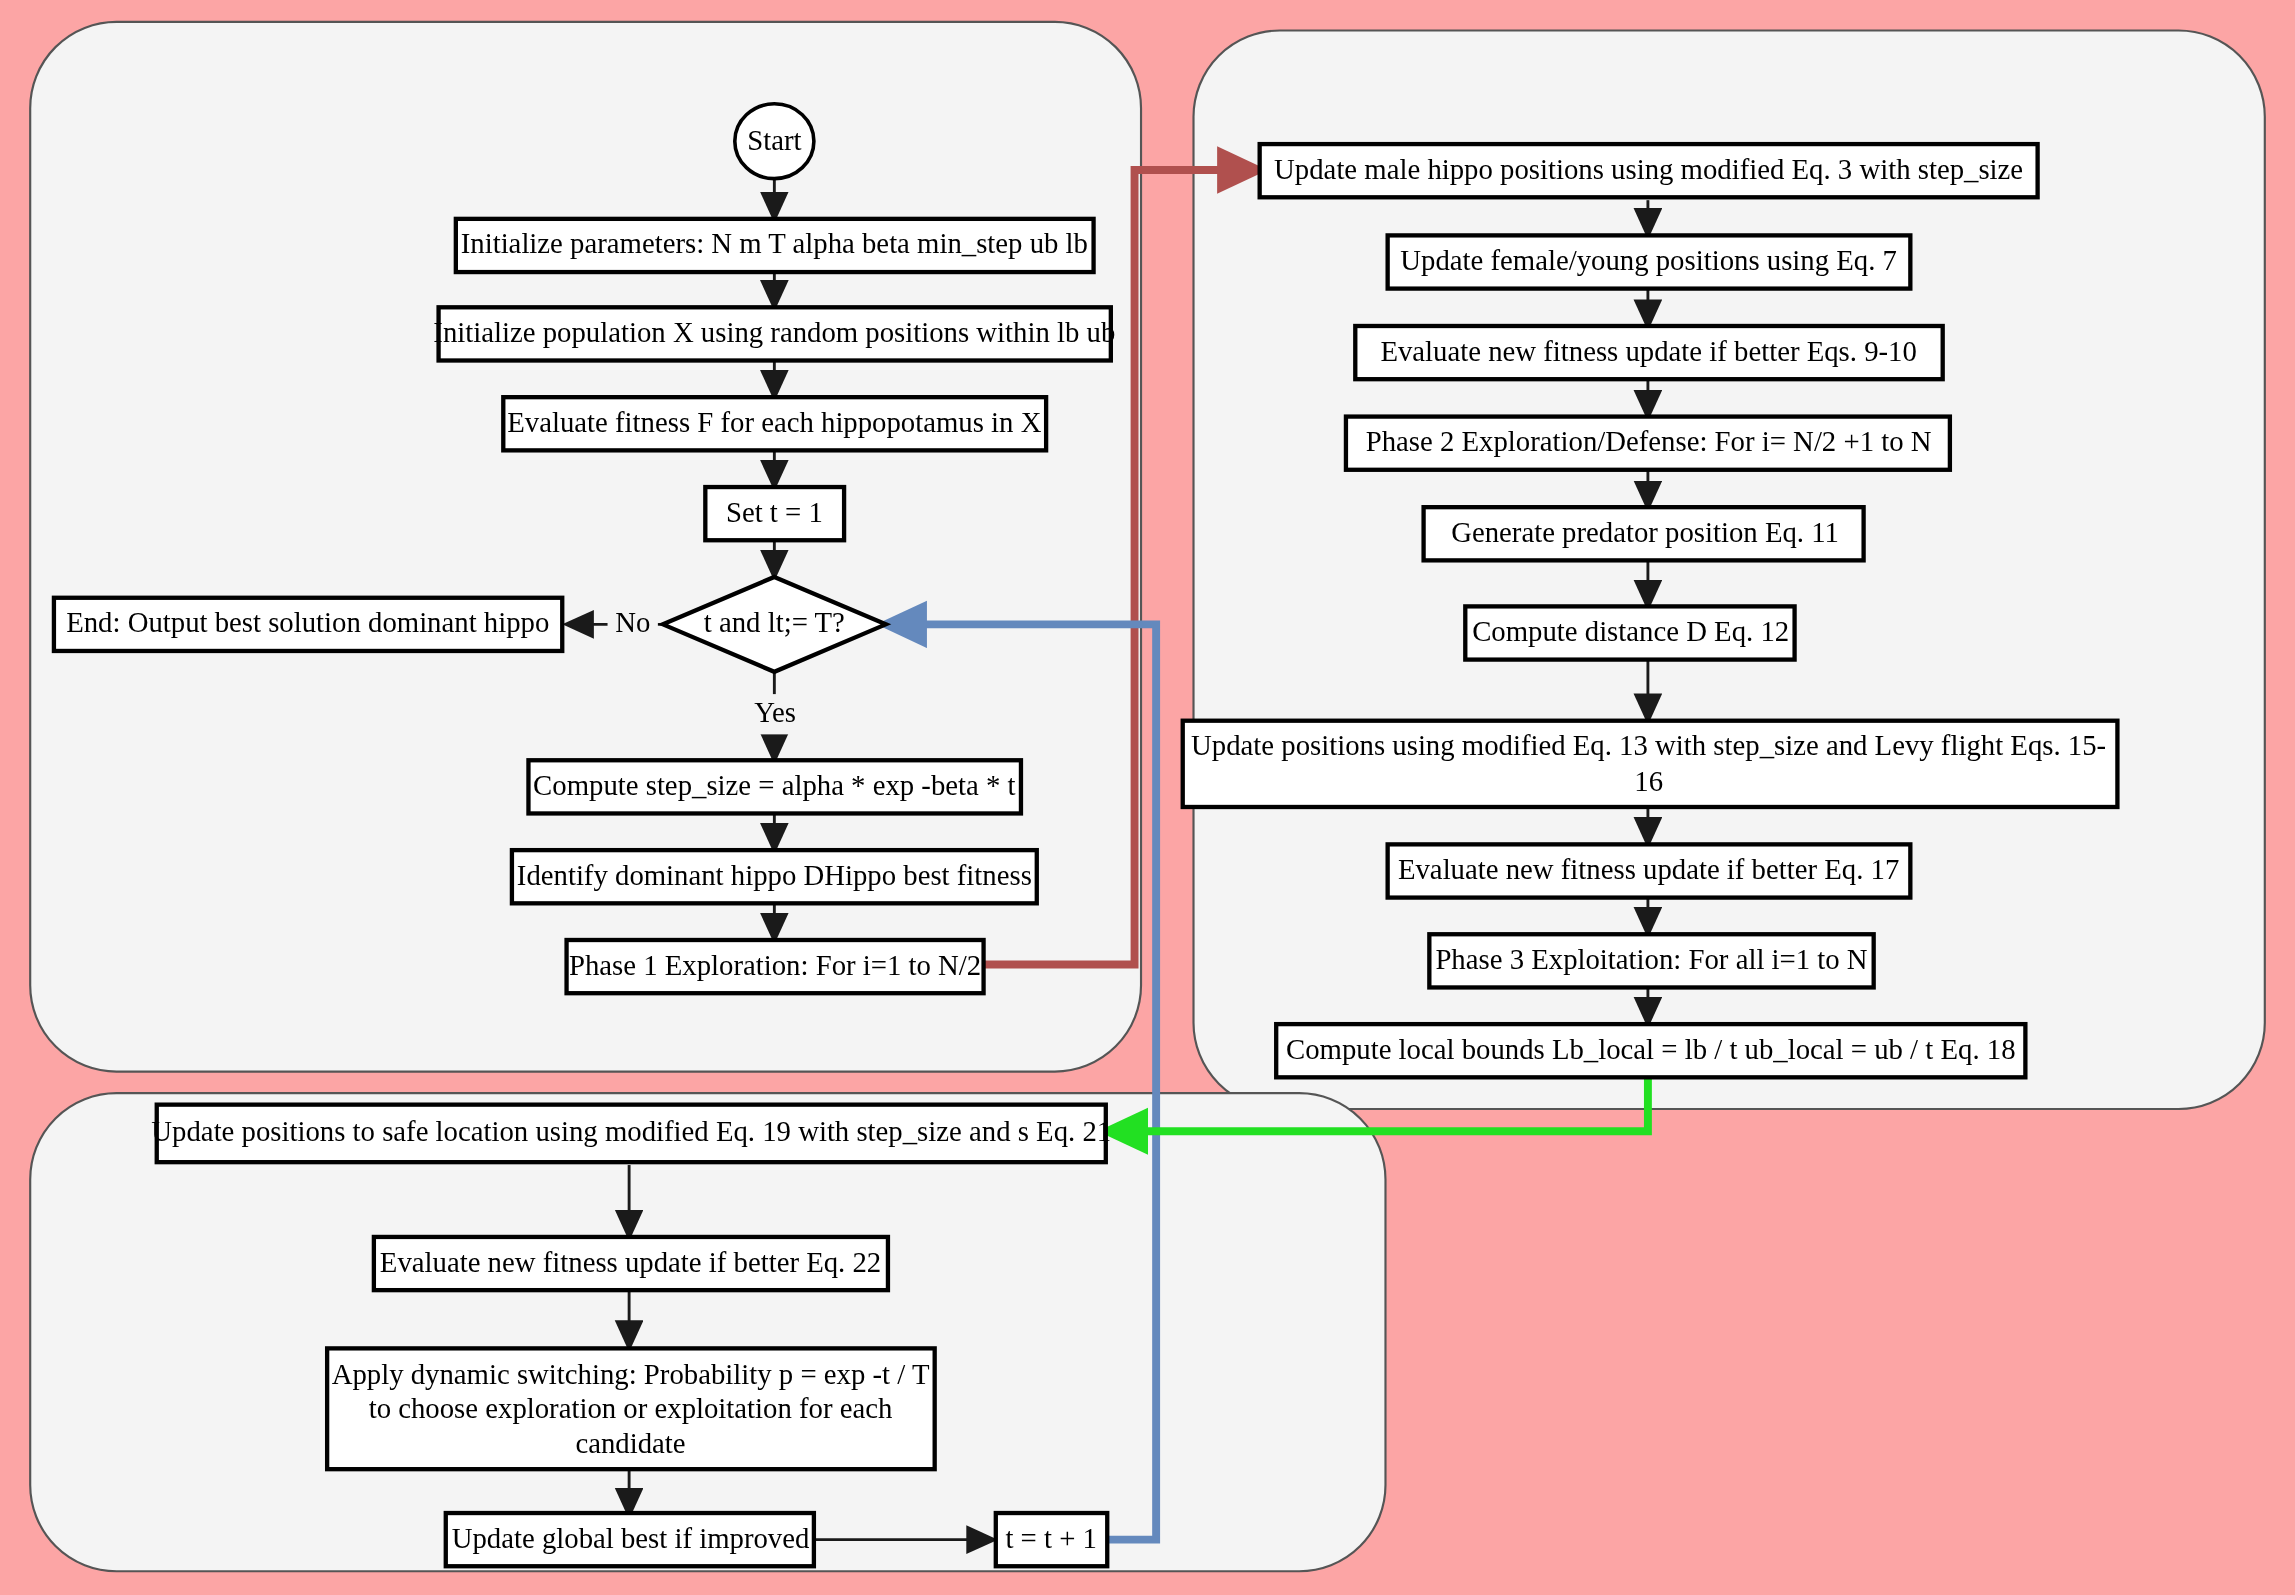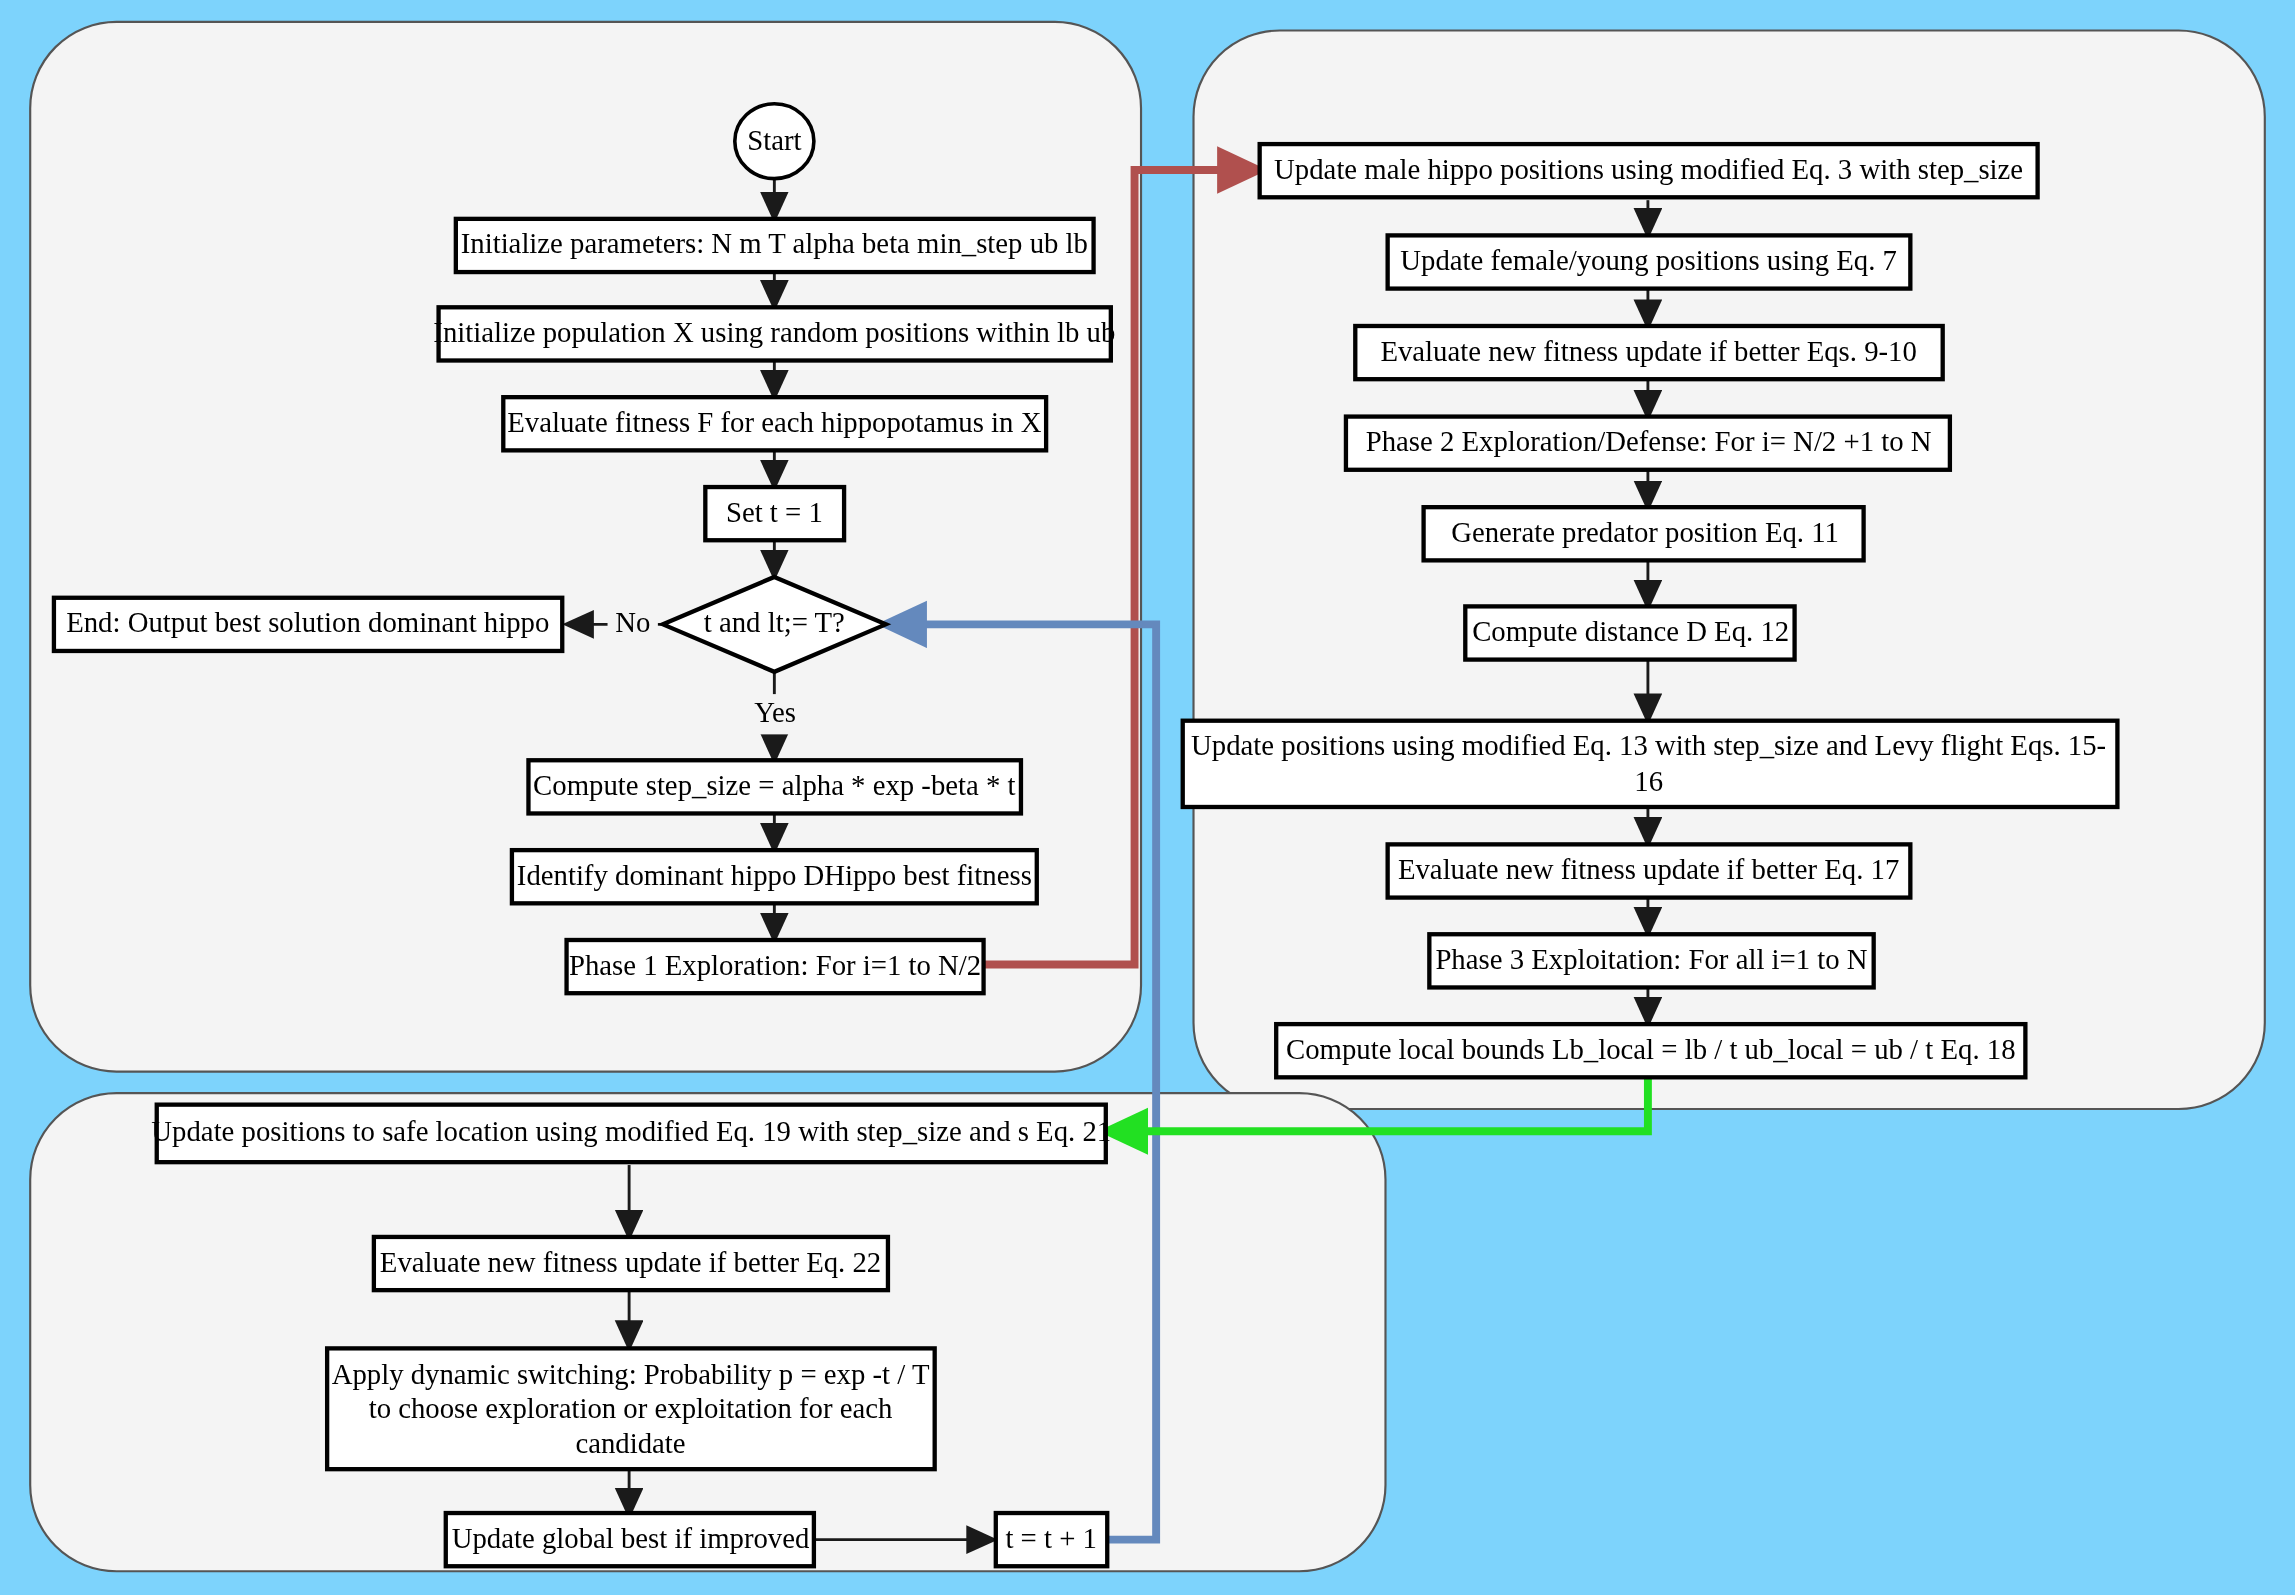--- a/index.html
+++ b/index.html
@@ -1,16 +1,16 @@
 <!DOCTYPE html>
 <html style="font-size:11.5px"><head>
 <meta charset="utf-8">
 <style>
   html,body{margin:0;padding:0;background:#ffffff;}
-  #stage{position:relative;width:2295px;height:1596px;background:#7dd3fc;
+  #stage{position:relative;width:2295px;height:1596px;background:#fca5a5;
          font-family:"Liberation Serif","DejaVu Serif",serif;}
   svg{display:block;}
   .panel{fill:#f4f4f4;stroke:#555555;stroke-width:3;}
   .node{fill:#ffffff;stroke:#000000;stroke-width:6;}
   .ell{fill:#ffffff;stroke:#000000;stroke-width:5;}
   .edge{stroke:#1a1a1a;stroke-width:4;fill:none;}
   .edge-head{fill:#1a1a1a;}
   .red{stroke:#b0504e;stroke-width:11;fill:none;}
   .red-head{fill:#b0504e;}
   .blue{stroke:#6489bd;stroke-width:11;fill:none;}

